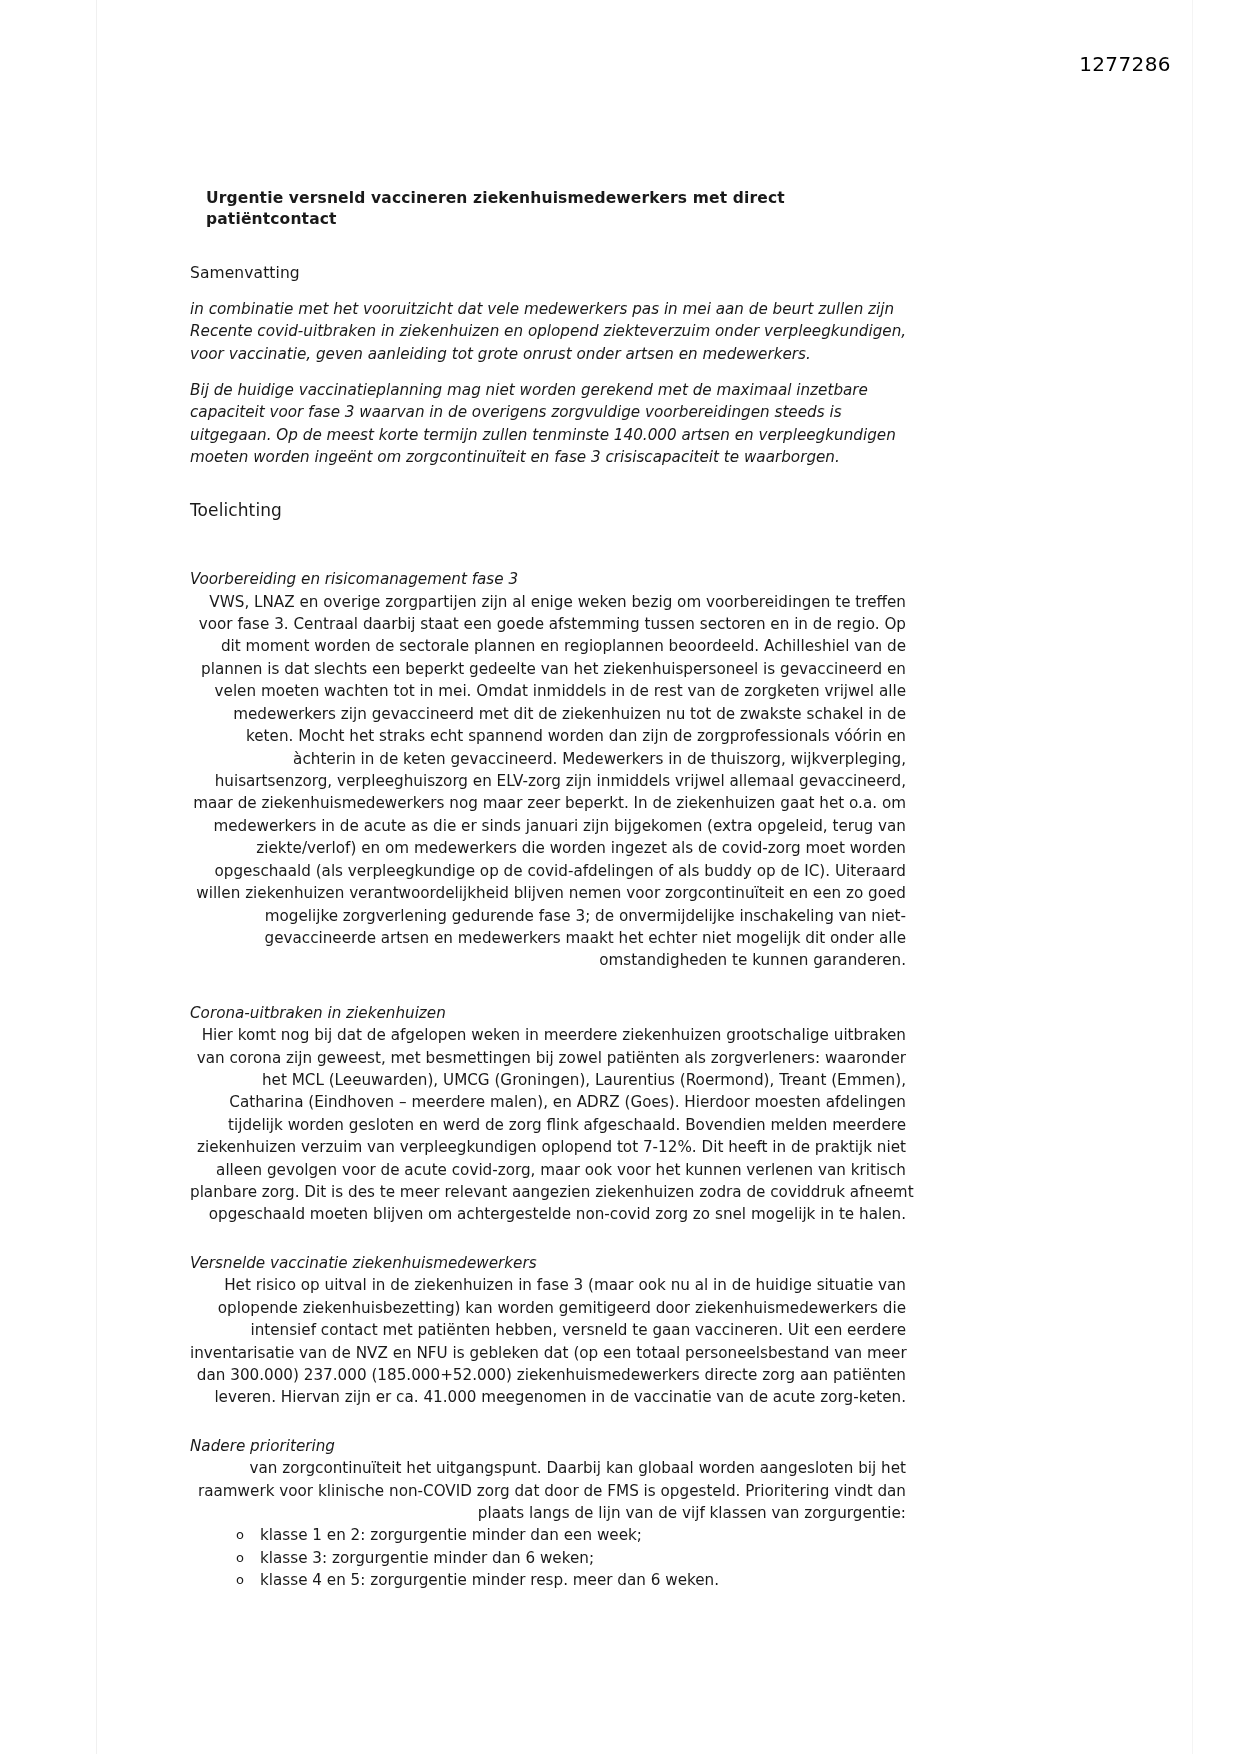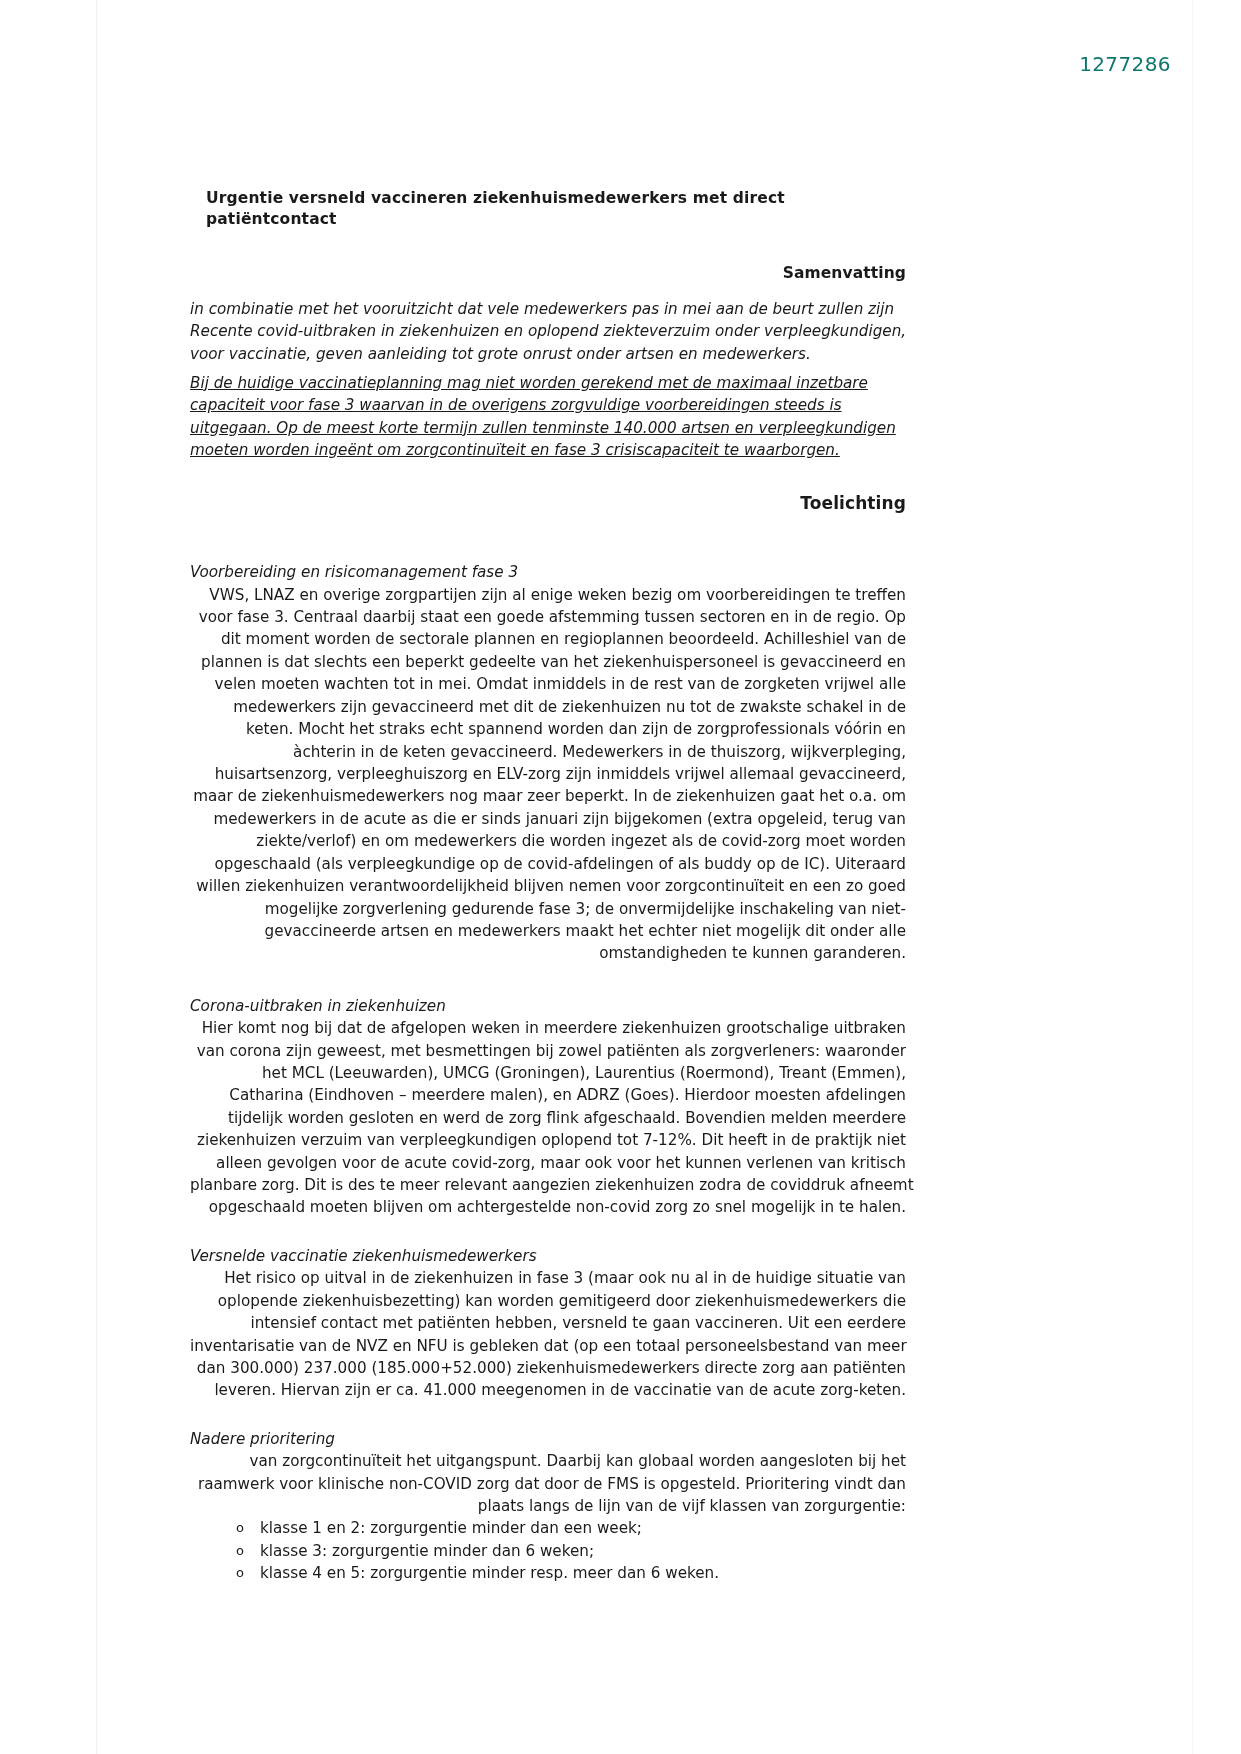--- a/index.html
+++ b/index.html
@@ -36,21 +36,21 @@
     height: 1754px;
     background: #f4f4f4;
   }
 
   .doc-number {
     position: absolute;
     top: 52px;
     right: 70px;
     font-size: 20px;
     letter-spacing: 0.4px;
-    color: #0f766e;
+    color: #000000;
     font-family: "DejaVu Sans", sans-serif;
     margin-left: 44px;
   }
 
   .content {
     position: absolute;
     left: 190px;
     top: 188px;
     width: 716px;
   }
@@ -58,43 +58,41 @@
   .doc-title {
     font-size: 15.5px;
     font-weight: bold;
     letter-spacing: 0.15px;
     line-height: 1.35;
     margin: 0 0 34px 16px;
   }
 
   h2.section-heading {
     font-size: 15.5px;
-    font-weight: bold;
+    font-weight: normal;
     margin: 0 0 16px 0;
     letter-spacing: 0.1px;
-    text-align: right;
   }
 
   h2.section-heading.toelichting {
     font-size: 17px;
     margin: 32px 0 22px 0;
   }
 
   .summary {
     font-style: italic;
     font-size: 15.2px;
     line-height: 1.47;
     margin: 0;
   }
   .summary .blk {
     margin: 0;
   }
   .summary .blk + .blk {
-    margin-top: 7px;
-    text-decoration: underline;
+    margin-top: 14px;
   }
 
   .sub-heading {
     font-style: italic;
     font-size: 15.2px;
     line-height: 1.47;
     margin: 0;
   }
 
   .body-par {

